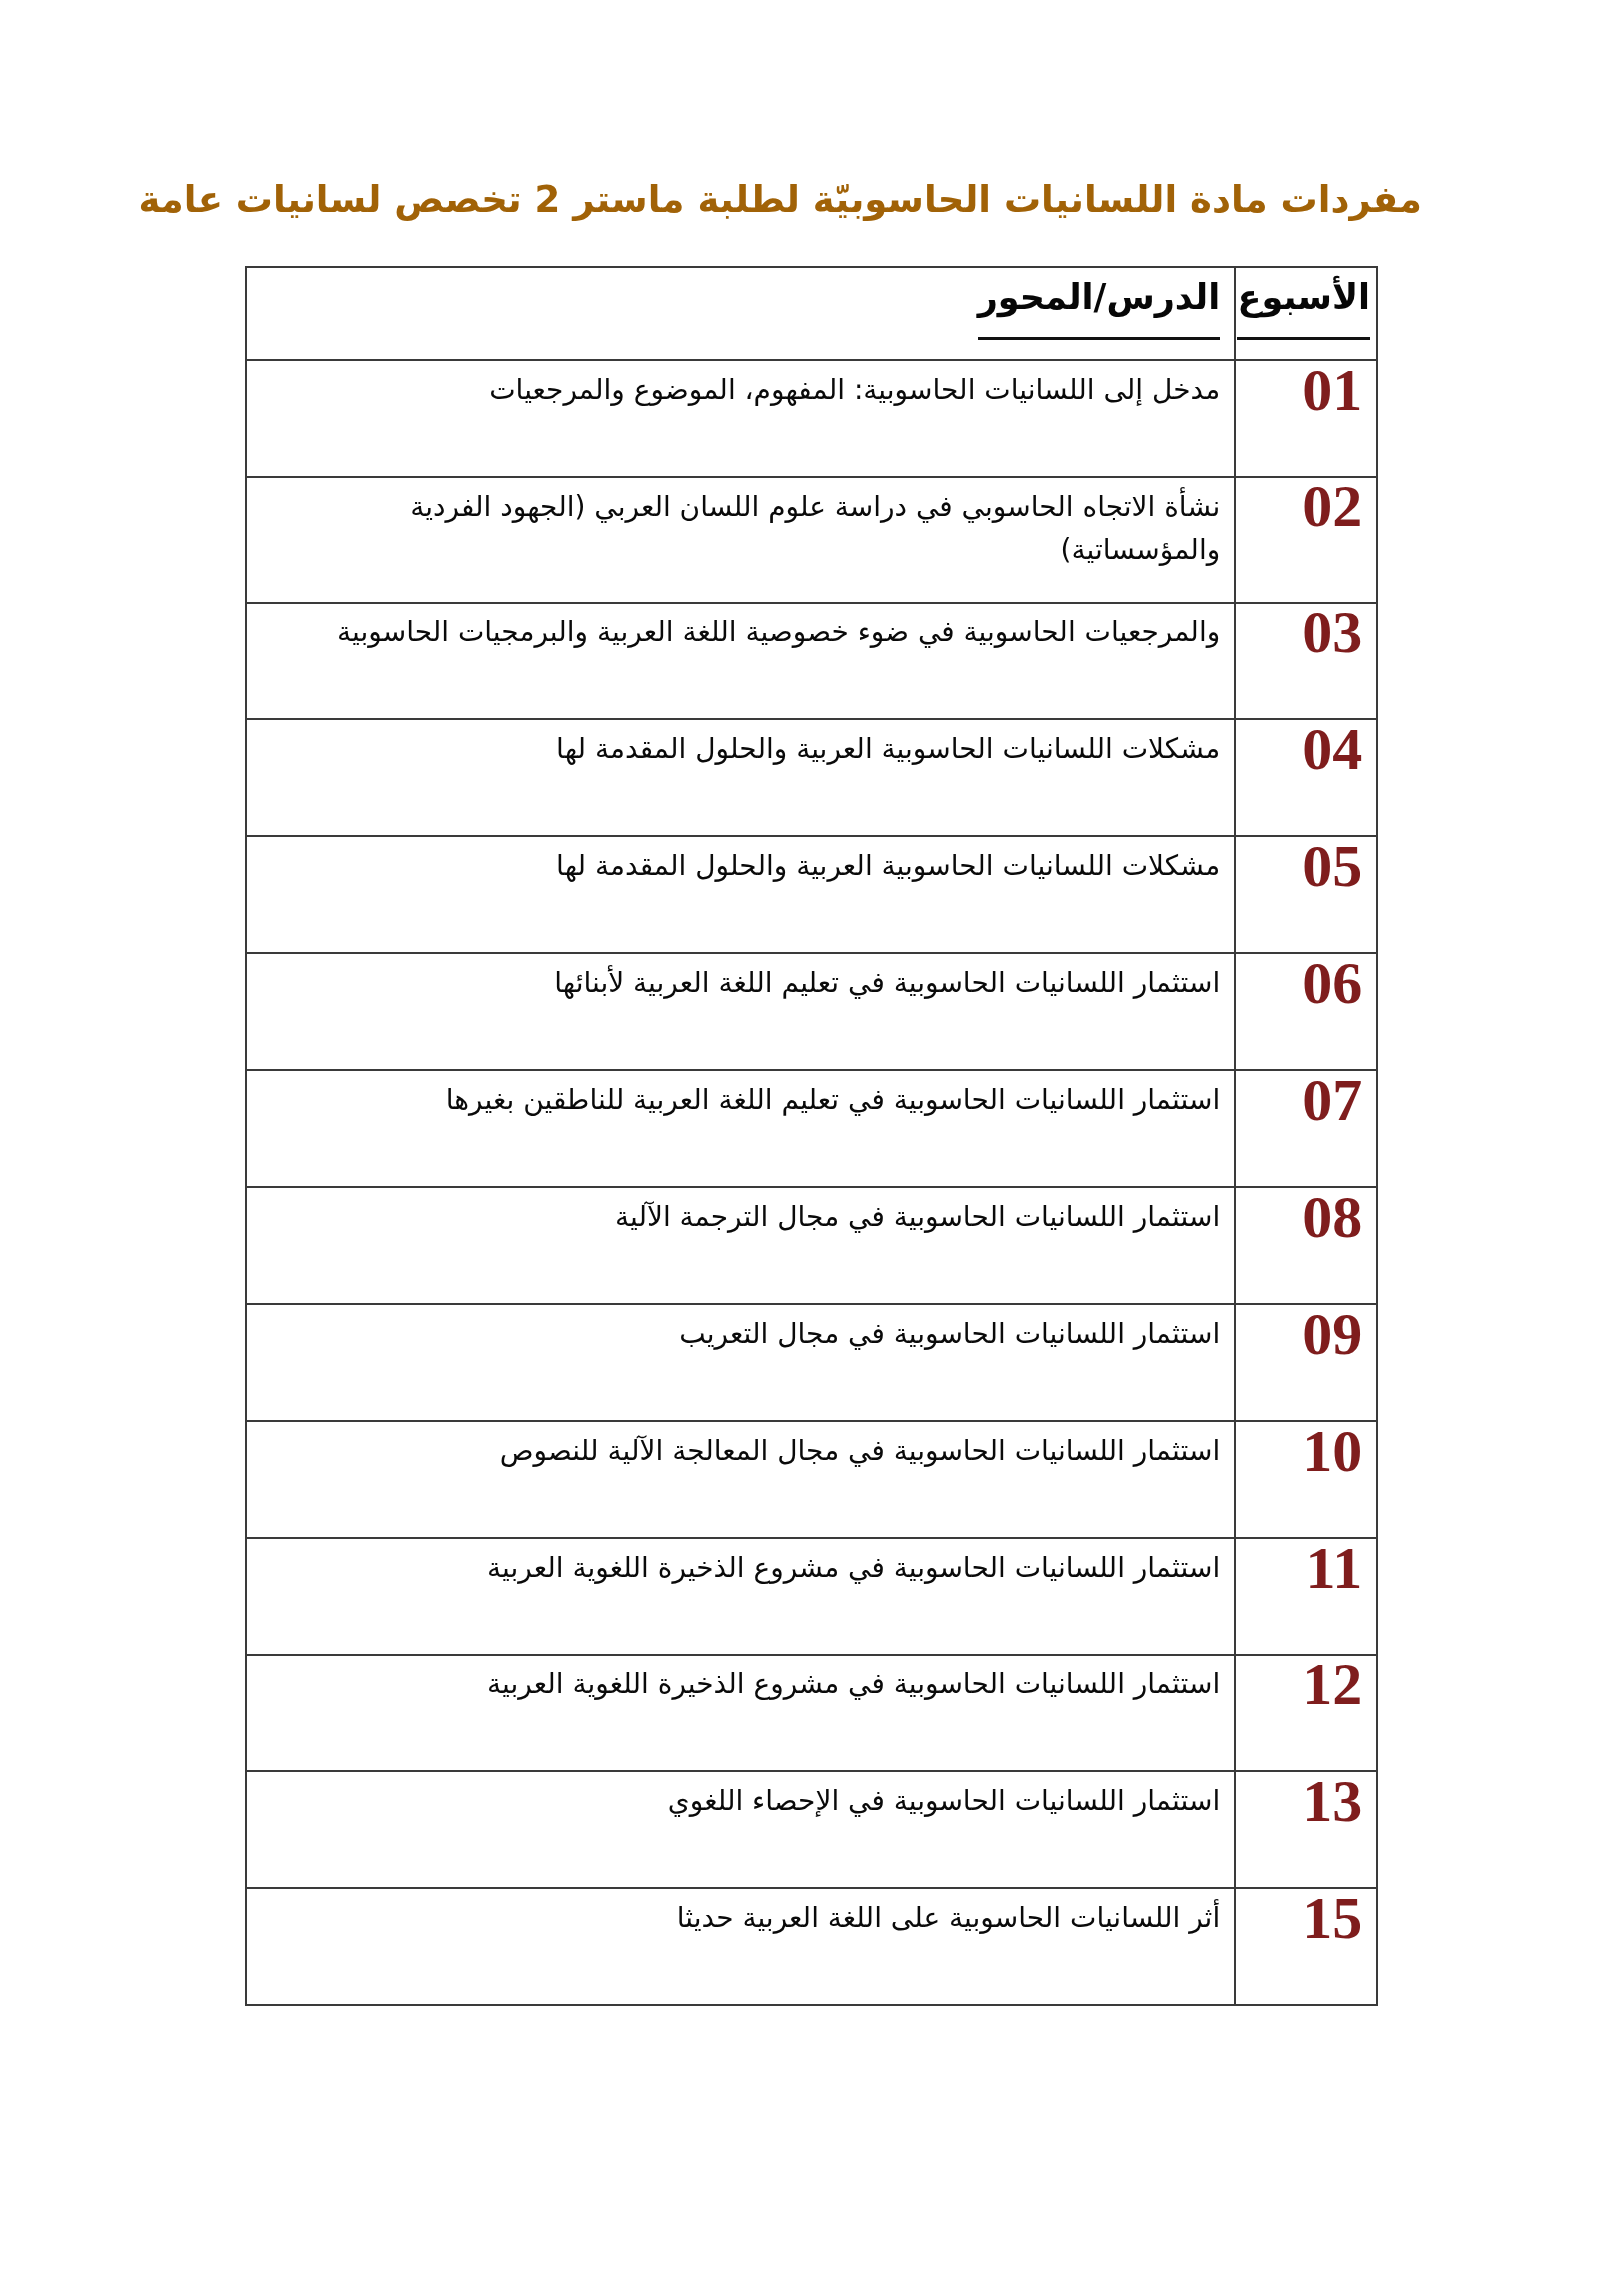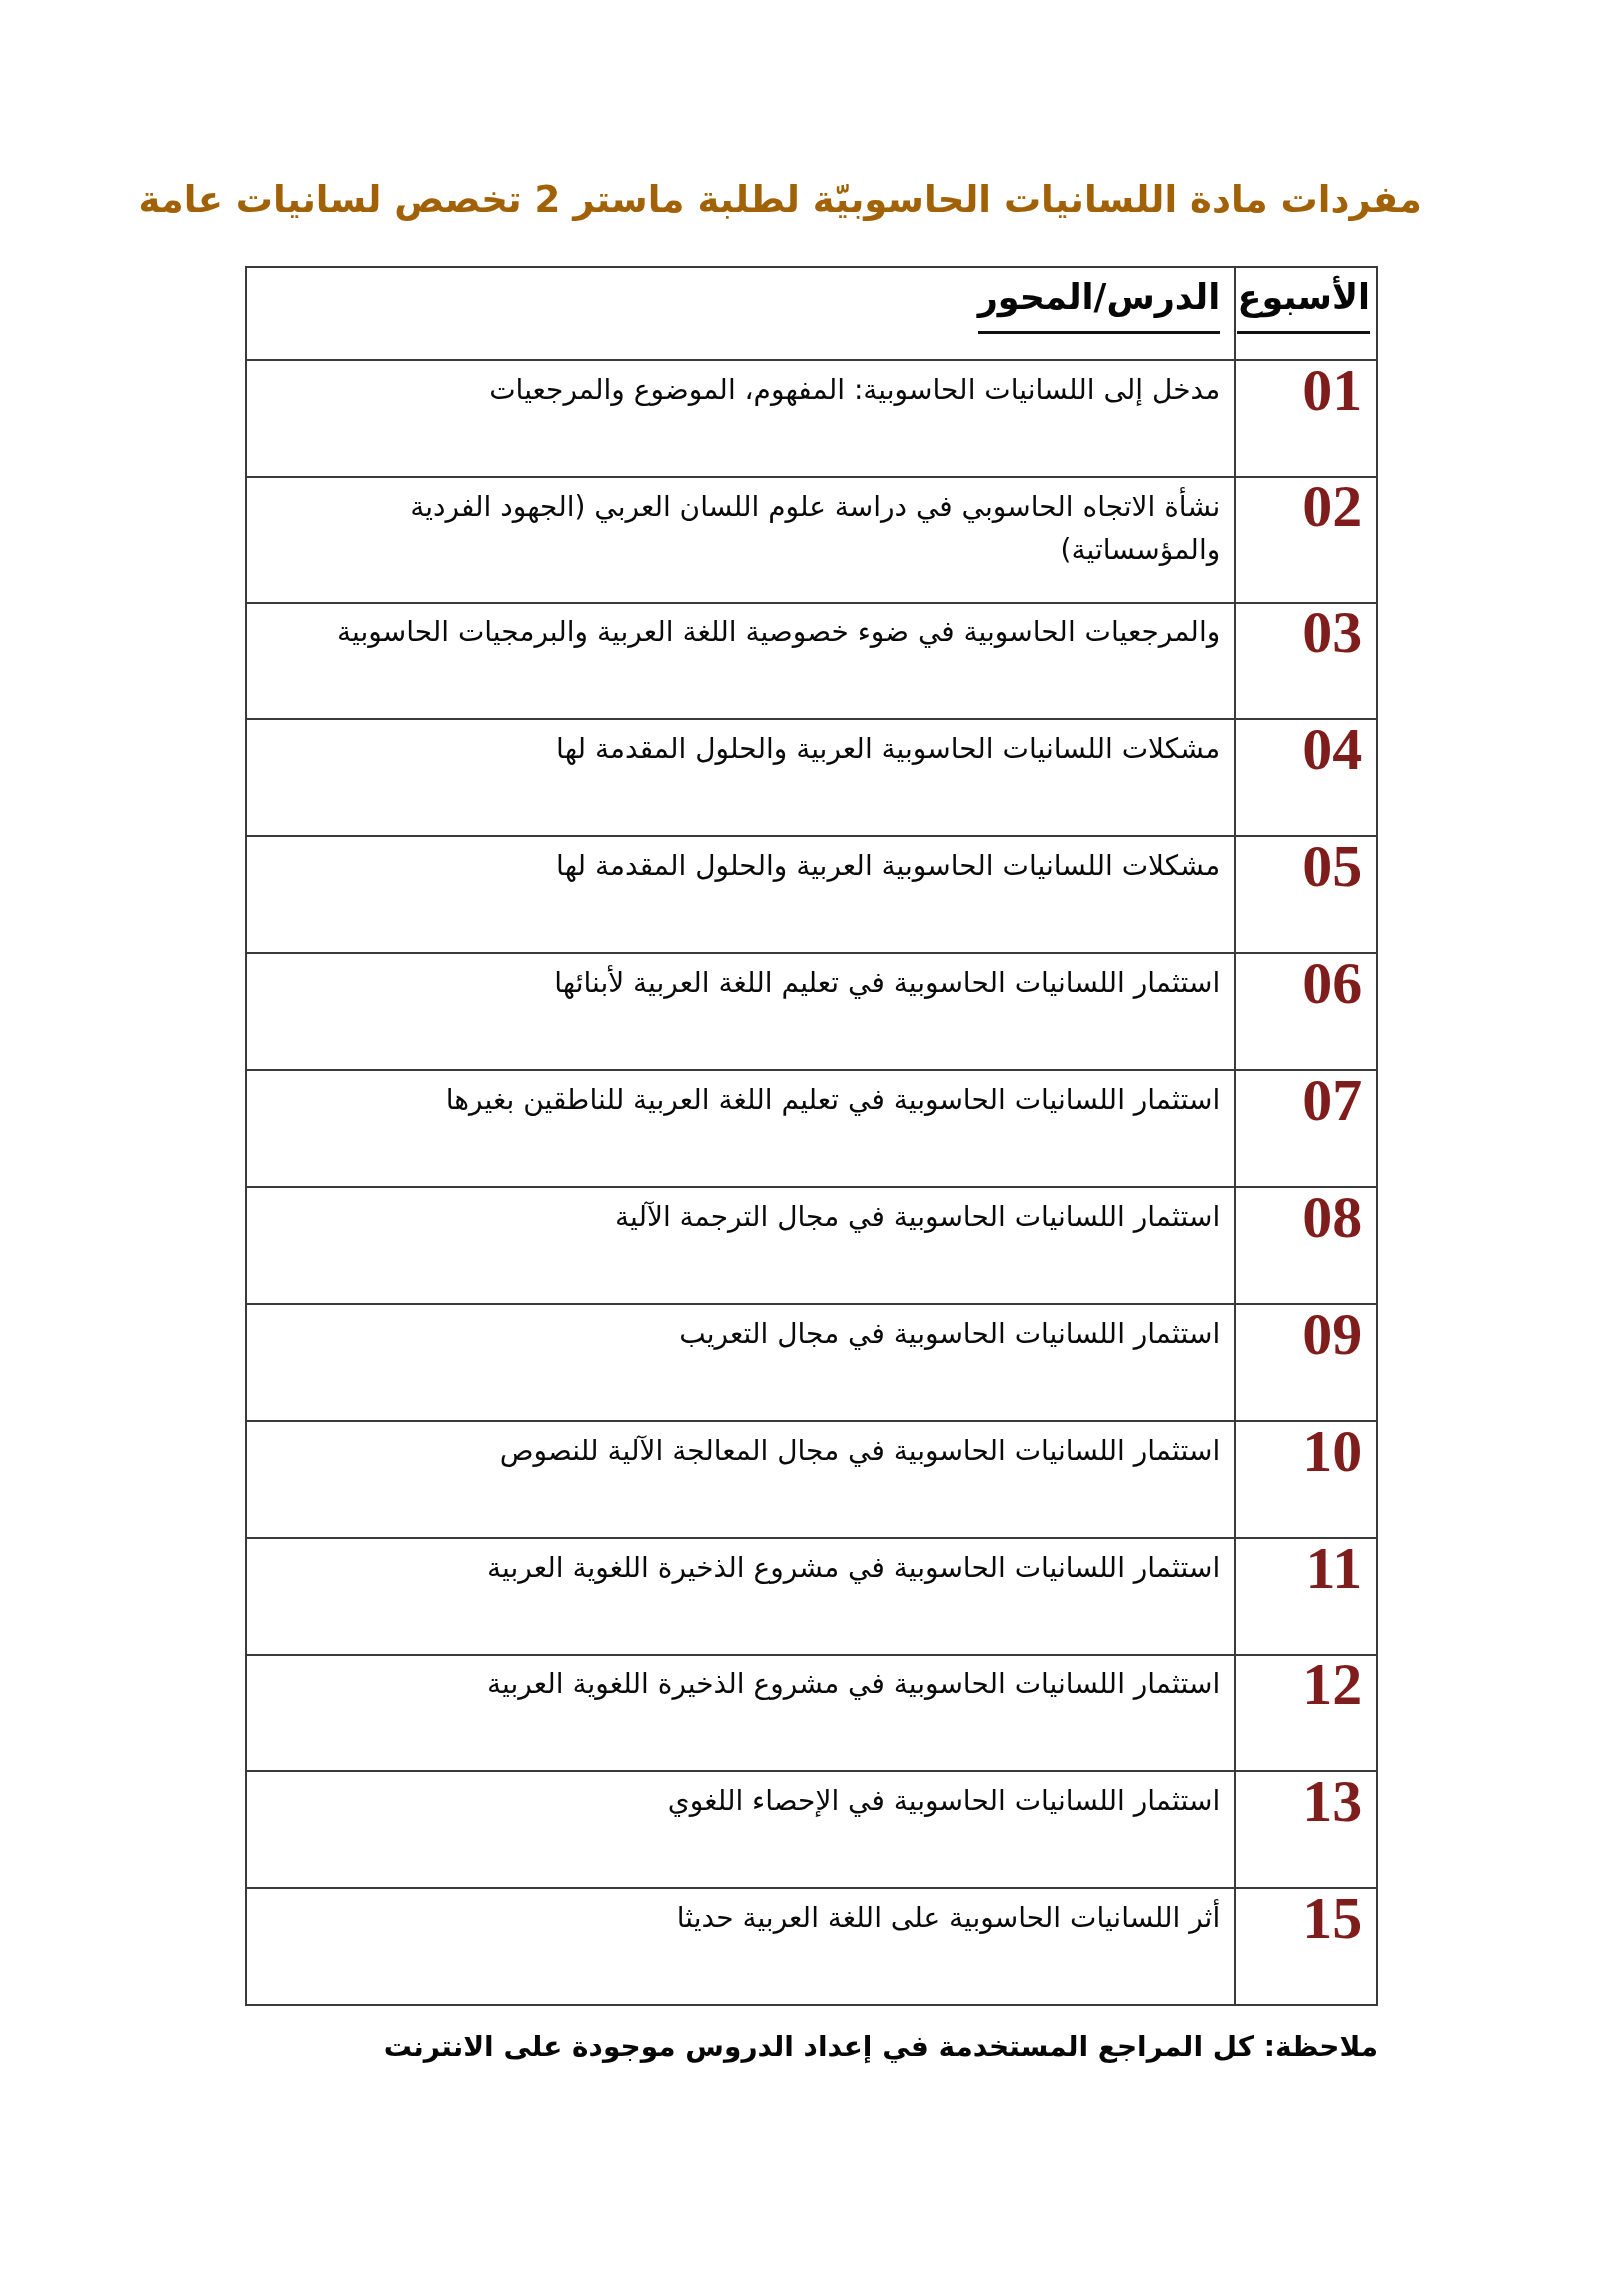--- a/index.html
+++ b/index.html
@@ -57,21 +57,21 @@
     height: 83px;
     text-align: right;
     padding: 7.8px 13.7px 0 13.7px;
   }
   .hdr-text {
     display: inline-block;
     font-size: 35px;
     font-weight: bold;
     color: #070707;
     border-bottom: 3.9px solid #111111;
-    padding-bottom: 13px;
+    padding-bottom: 19px;
     line-height: 1.2;
   }
   td.week-cell {
     height: 77px;
     text-align: right;
     padding: 7.8px 13.7px 0 5.9px;
     font-family: "Liberation Serif", "DejaVu Serif", serif;
     font-size: 60px;
     font-weight: bold;
     line-height: 43px;
@@ -172,19 +172,15 @@
         <td class="week-cell">13</td>
         <td class="lesson-cell">استثمار اللسانيات الحاسوبية في الإحصاء اللغوي</td>
       </tr>
       <tr>
         <td class="week-cell">15</td>
         <td class="lesson-cell">أثر اللسانيات الحاسوبية على اللغة العربية حديثا</td>
       </tr>
     </tbody>
   </table>
 
-  <div class="footnote">
-    <span class="note-label">ملاحظة:</span>
-    <span class="note-body">كل المراجع المستخدمة في إعداد الدروس موجودة على الانترنت</span>
-  </div>
 
 </div>
 
 
 </body></html>

